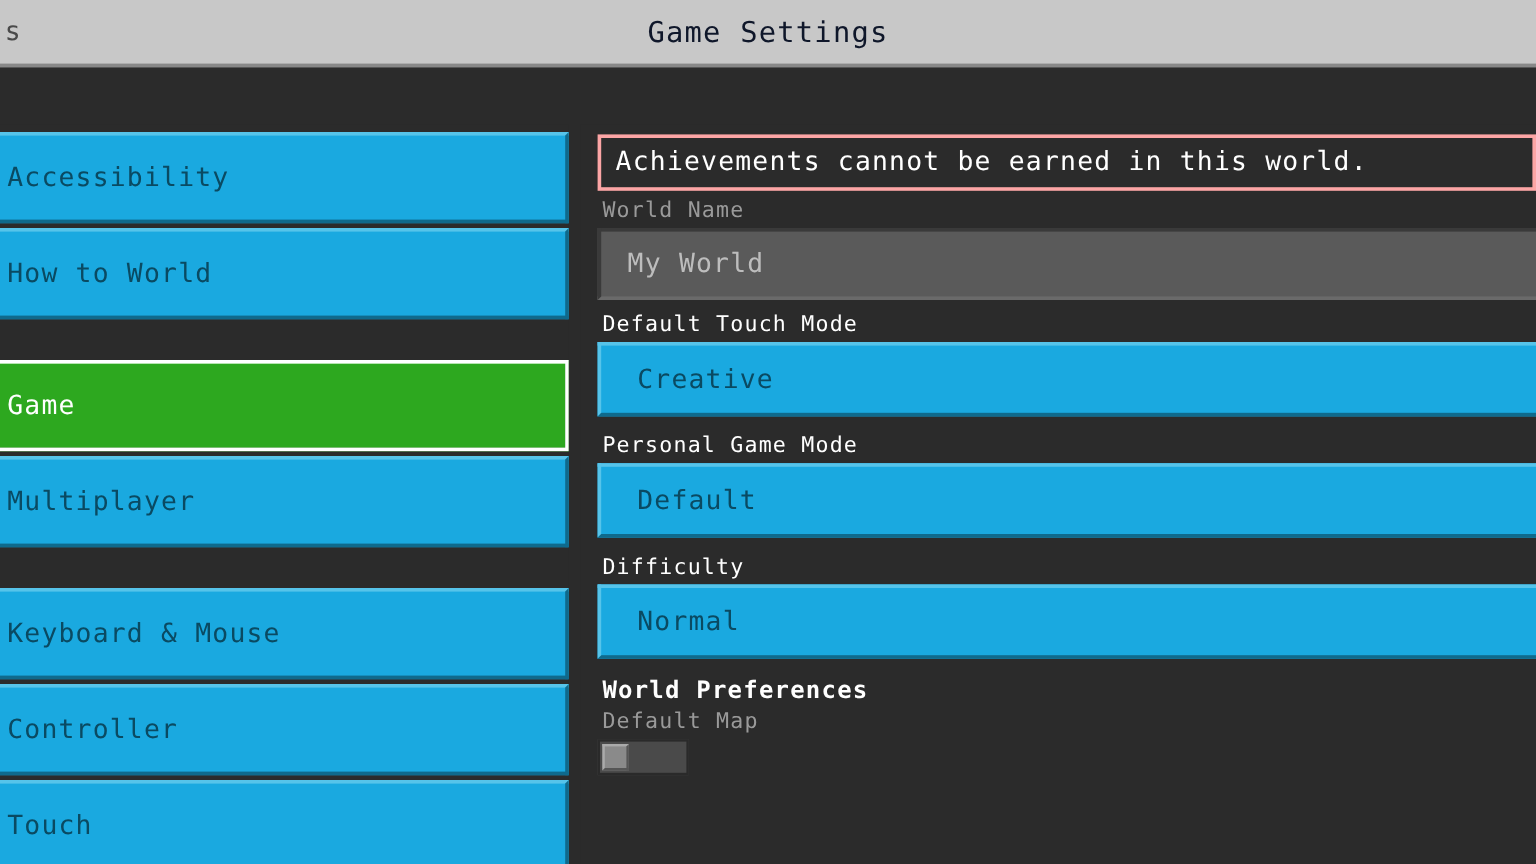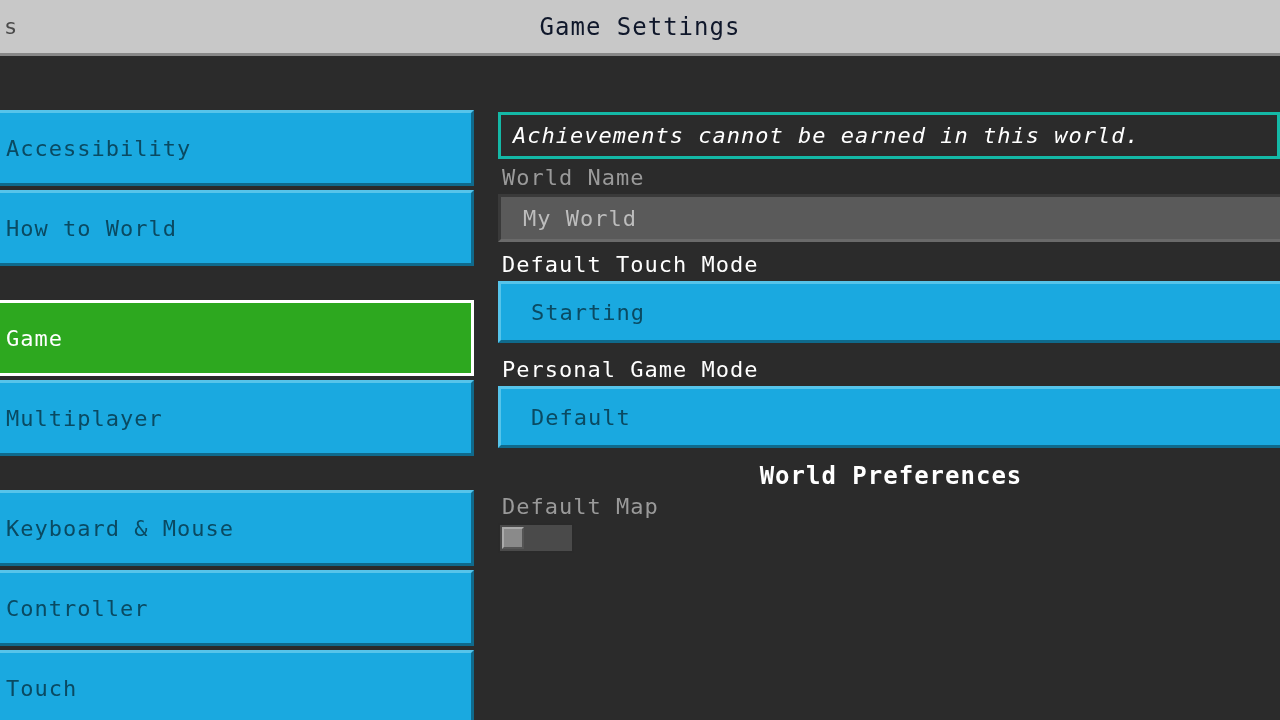--- a/index.html
+++ b/index.html
@@ -86,44 +86,43 @@
   .main {
     flex: 1;
     background: #2b2b2b;
     margin-left: 10px;
     padding: 8px 0 0 14px;
     overflow: hidden;
     position: relative;
   }
   
   .notice {
-    border: 3px solid #14b8a6;
+    border: 3px solid #fca5a5;
     color: #ffffff;
     font-size: 22px;
     padding: 8px 12px;
     margin-bottom: 6px;
-    font-style: italic;
   }
   
   .field-label {
     color: #9a9a9a;
-    font-size: 22px;
+    font-size: 18px;
     margin: 4px 0 4px 4px;
   }
   .field-label.light {
     color: #ffffff;
   }
   
   .text-input {
     background: #5a5a5a;
     border-top: 3px solid #3a3a3a;
     border-left: 3px solid #3a3a3a;
     border-bottom: 3px solid #6a6a6a;
     border-right: none;
-    height: 48px;
+    height: 60px;
     display: flex;
     align-items: center;
     padding-left: 22px;
     color: #bdbdbd;
     font-size: 22px;
     margin-bottom: 10px;
   }
   
   .dropdown {
     background: #1aa9e0;
@@ -134,24 +133,23 @@
     color: #0a4a62;
     font-size: 22px;
     border-top: 3px solid #56c4ea;
     border-bottom: 3px solid #0f6a8c;
     border-left: 3px solid #56c4ea;
     margin-bottom: 14px;
   }
   
   .section-title {
     color: #ffffff;
-    font-size: 24px;
+    font-size: 20px;
     font-weight: bold;
     margin: 6px 0 4px 4px;
-    text-align: center;
   }
   
   .toggle-row {
     display: flex;
     align-items: center;
     gap: 10px;
     margin-top: 2px;
   }
   .toggle-track {
     width: 76px;
@@ -222,28 +220,32 @@
 
     <div class="notice">Achievements cannot be earned in this world.</div>
 
     <div class="field-label">World Name</div>
     <div class="text-input">
       <span>My World</span>
     </div>
 
     <div class="field-label light">Default Touch Mode</div>
     <div class="dropdown">
-      <span>Starting</span>
+      <span>Creative</span>
     </div>
 
     <div class="field-label light">Personal Game Mode</div>
     <div class="dropdown">
       <span>Default</span>
     </div>
 
+    <div class="field-label light">Difficulty</div>
+    <div class="dropdown">
+      <span>Normal</span>
+    </div>
 
     <div class="section-title">World Preferences</div>
     <div class="field-label">Default Map</div>
     <div class="toggle-row">
       <div class="toggle-track">
         <div class="toggle-knob"></div>
       </div>
     </div>
 
   </div>

